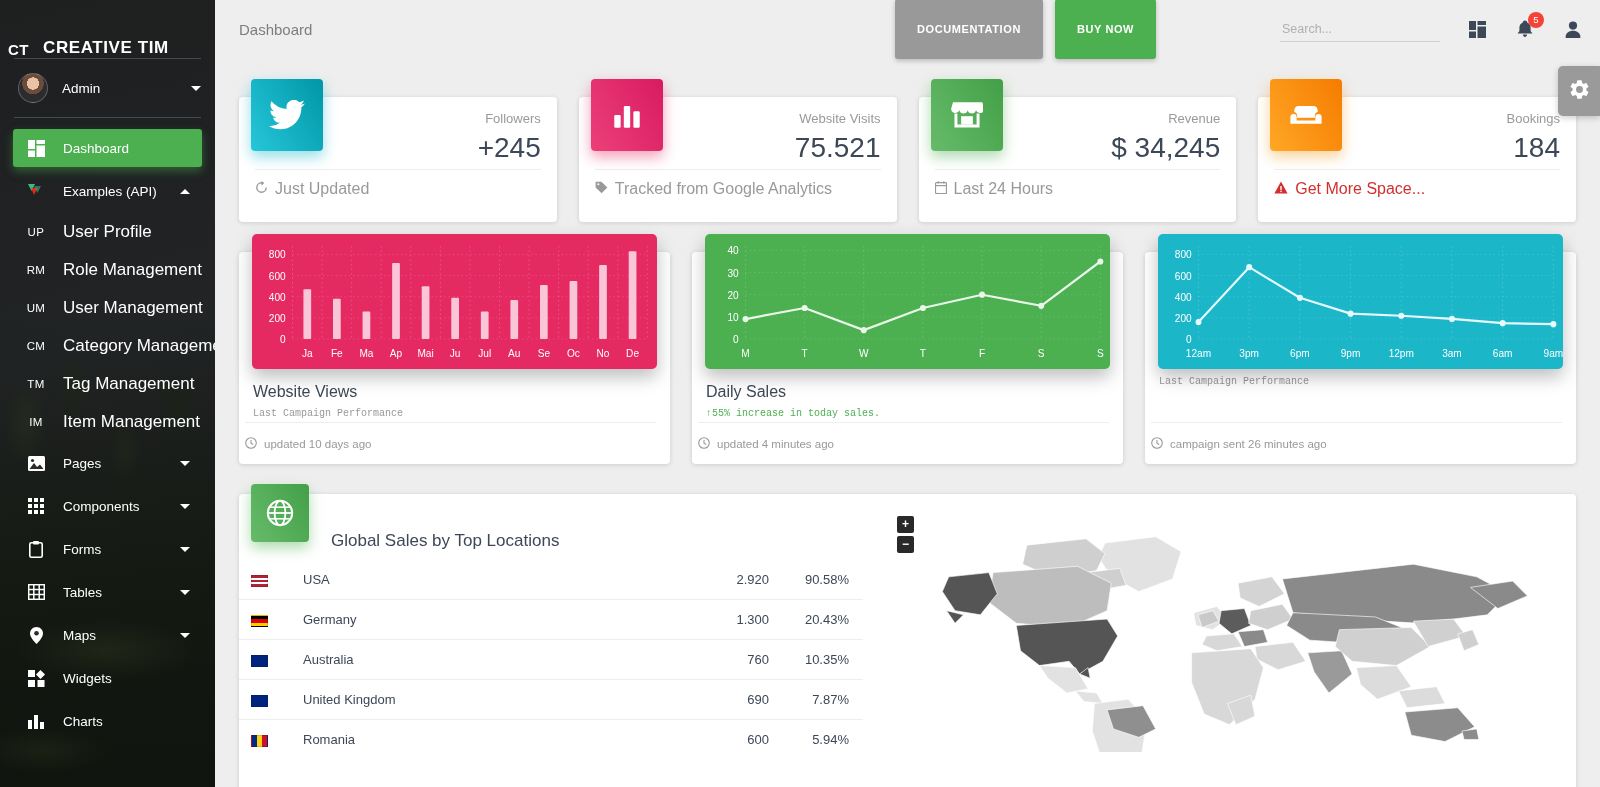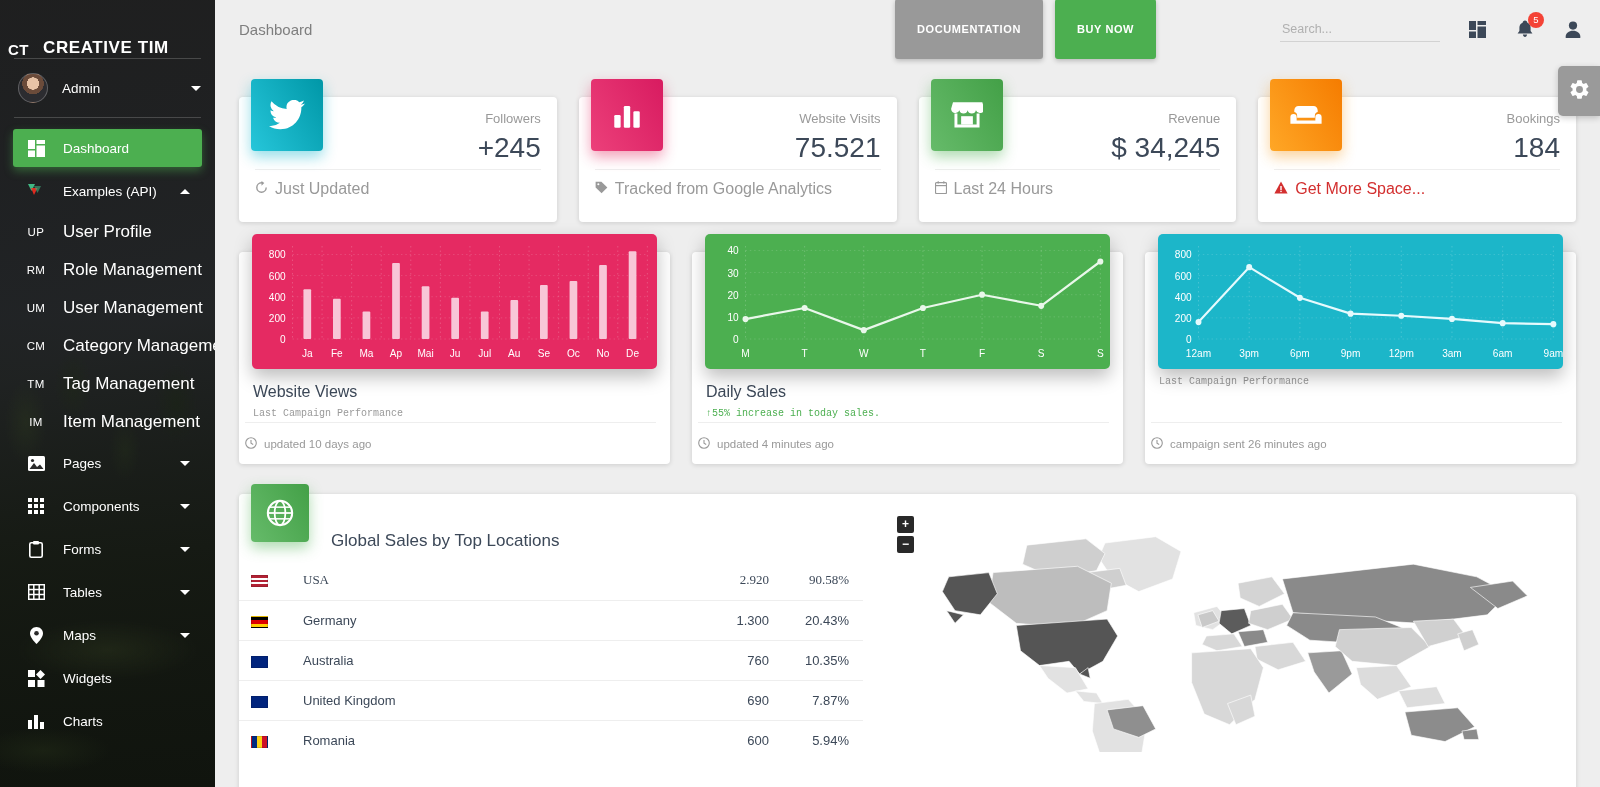--- a/index.html
+++ b/index.html
@@ -216,21 +216,21 @@
     box-shadow: 0 6px 14px rgba(76,175,80,.45);
     display: flex; align-items: center; justify-content: center;
     margin-top: -28px;
   }
   .sales-title { font-size: 17px; color: #3c4858; margin-top: 28px; }
   table.sales-table { width: 100%; border-collapse: collapse; }
   table.sales-table td {
     padding: 12px 8px; font-size: 13px; color: #3c4858;
     border-top: 1px solid #eeeeee;
   }
-  table.sales-table tr:first-child td { border-top: none; font-family: Liberation Serif, serif; }
+  table.sales-table tr:first-child td { border-top: none; }
   .td-flag { width: 56px; padding-left: 12px !important; }
   .flag { width: 17px; height: 12px; display: inline-block; border: 1px solid rgba(0,0,0,.12); vertical-align: middle; }
   .td-num { text-align: right; width: 90px; }
   .td-pct { text-align: right; width: 86px; padding-right: 14px !important; }
 
   .sales-right { flex: 1; position: relative; }
   .map-zoom {
     position: absolute; left: 18px; top: 22px;
     display: flex; flex-direction: column; gap: 3px; z-index: 5;
   }

